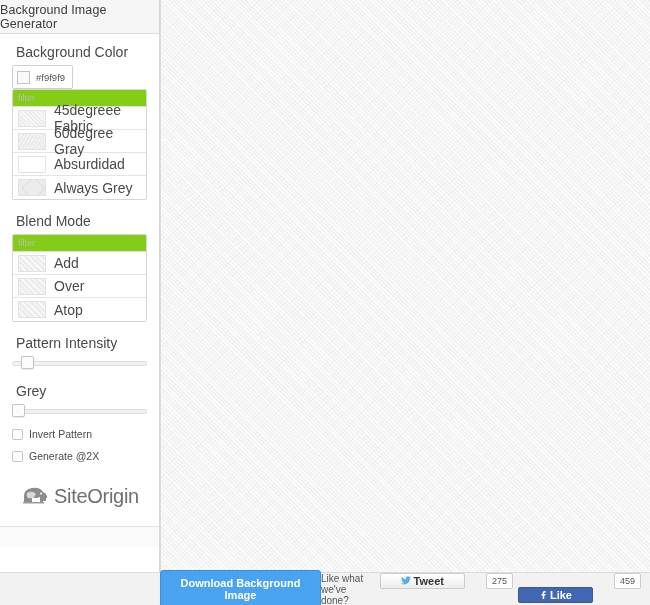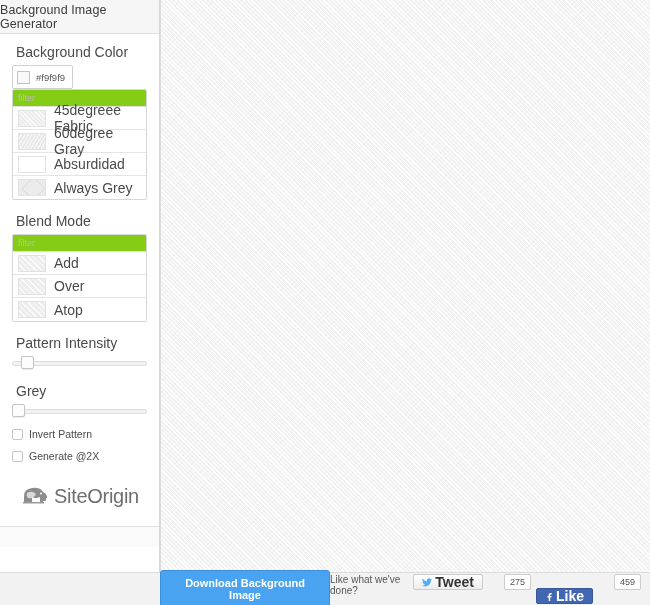--- a/index.html
+++ b/index.html
@@ -176,24 +176,24 @@
     padding: 6px 13px;
     cursor: pointer;
   }
   #social {
     margin-left: auto; margin-right: 9px;
     display: flex; gap: 5px;
   }
   .likeq { font-size: 10px; color: #555; margin-right: 5px; }
   .sbtn {
     display: inline-flex; align-items: center;
-    height: 16px; padding: 0 8px;
+    height: 16px; padding: 0 20px;
     border: 1px solid #ccc; border-radius: 2px;
     background: linear-gradient(#ffffff, #ededed);
-    font-size: 14px; font-weight: bold; color: #333;
+    font-size: 11px; font-weight: bold; color: #333;
   }
   .sbtn.fb {
     background: #4267b2; border-color: #3b5998; color: #fff; margin-top: 14px;
   }
   .count {
     display: inline-flex; align-items: center;
     height: 16px; padding: 0 5px;
     border: 1px solid #ccc; border-radius: 2px;
     background: #fff; font-size: 9px; color: #555;
     margin-left: 16px;

